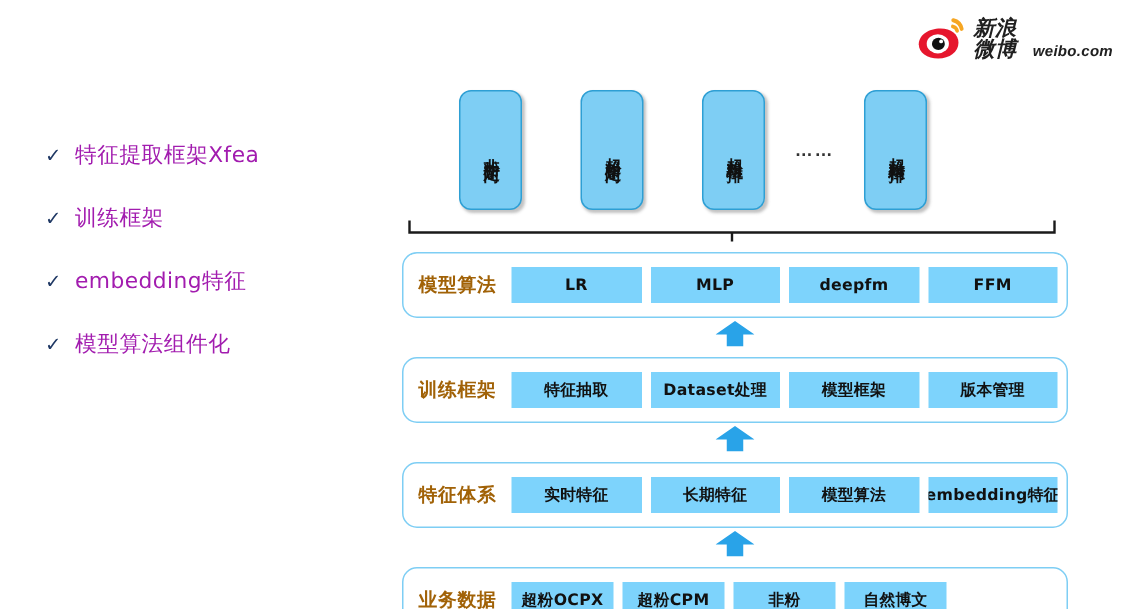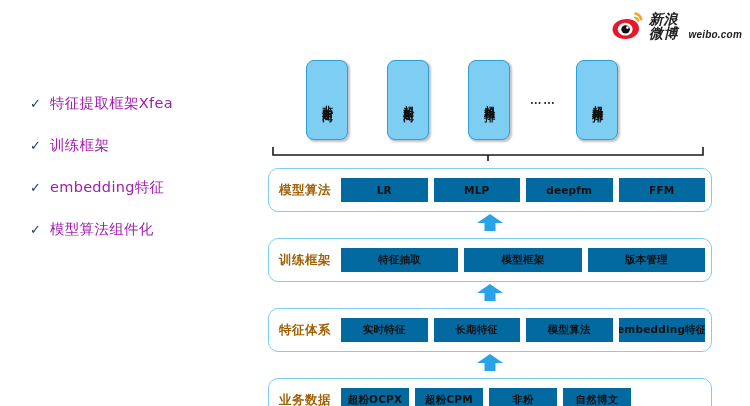--- a/index.html
+++ b/index.html
@@ -171,21 +171,21 @@
   .layer-items {
     flex: 1;
     display: flex;
     align-items: center;
     gap: 6px;
     height: 24px;
   }
   .chip {
     flex: 1;
     height: 24px;
-    background: #0369a1;
+    background: #7dd3fc;
     display: flex;
     align-items: center;
     justify-content: center;
     font-size: 10.5px;
     font-weight: bold;
     color: #111;
     letter-spacing: 0.2px;
     box-sizing: border-box;
     overflow: hidden;
     white-space: nowrap;
@@ -290,20 +290,21 @@
       <svg width="26" height="17" viewBox="0 0 26 17" xmlns="http://www.w3.org/2000/svg">
         <path d="M13 0 L26 9 L18.5 9 L18.5 17 L7.5 17 L7.5 9 L0 9 Z" fill="#29a3e8"></path>
       </svg>
     </div>
   </div>
 
   <div class="layer">
     <div class="layer-title">训练框架</div>
     <div class="layer-items">
       <div class="chip">特征抽取</div>
+      <div class="chip">Dataset处理</div>
       <div class="chip">模型框架</div>
       <div class="chip">版本管理</div>
     </div>
   </div>
 
   <div class="arrow-slot">
     <div class="arrow-up">
       <svg width="26" height="17" viewBox="0 0 26 17" xmlns="http://www.w3.org/2000/svg">
         <path d="M13 0 L26 9 L18.5 9 L18.5 17 L7.5 17 L7.5 9 L0 9 Z" fill="#29a3e8"></path>
       </svg>

